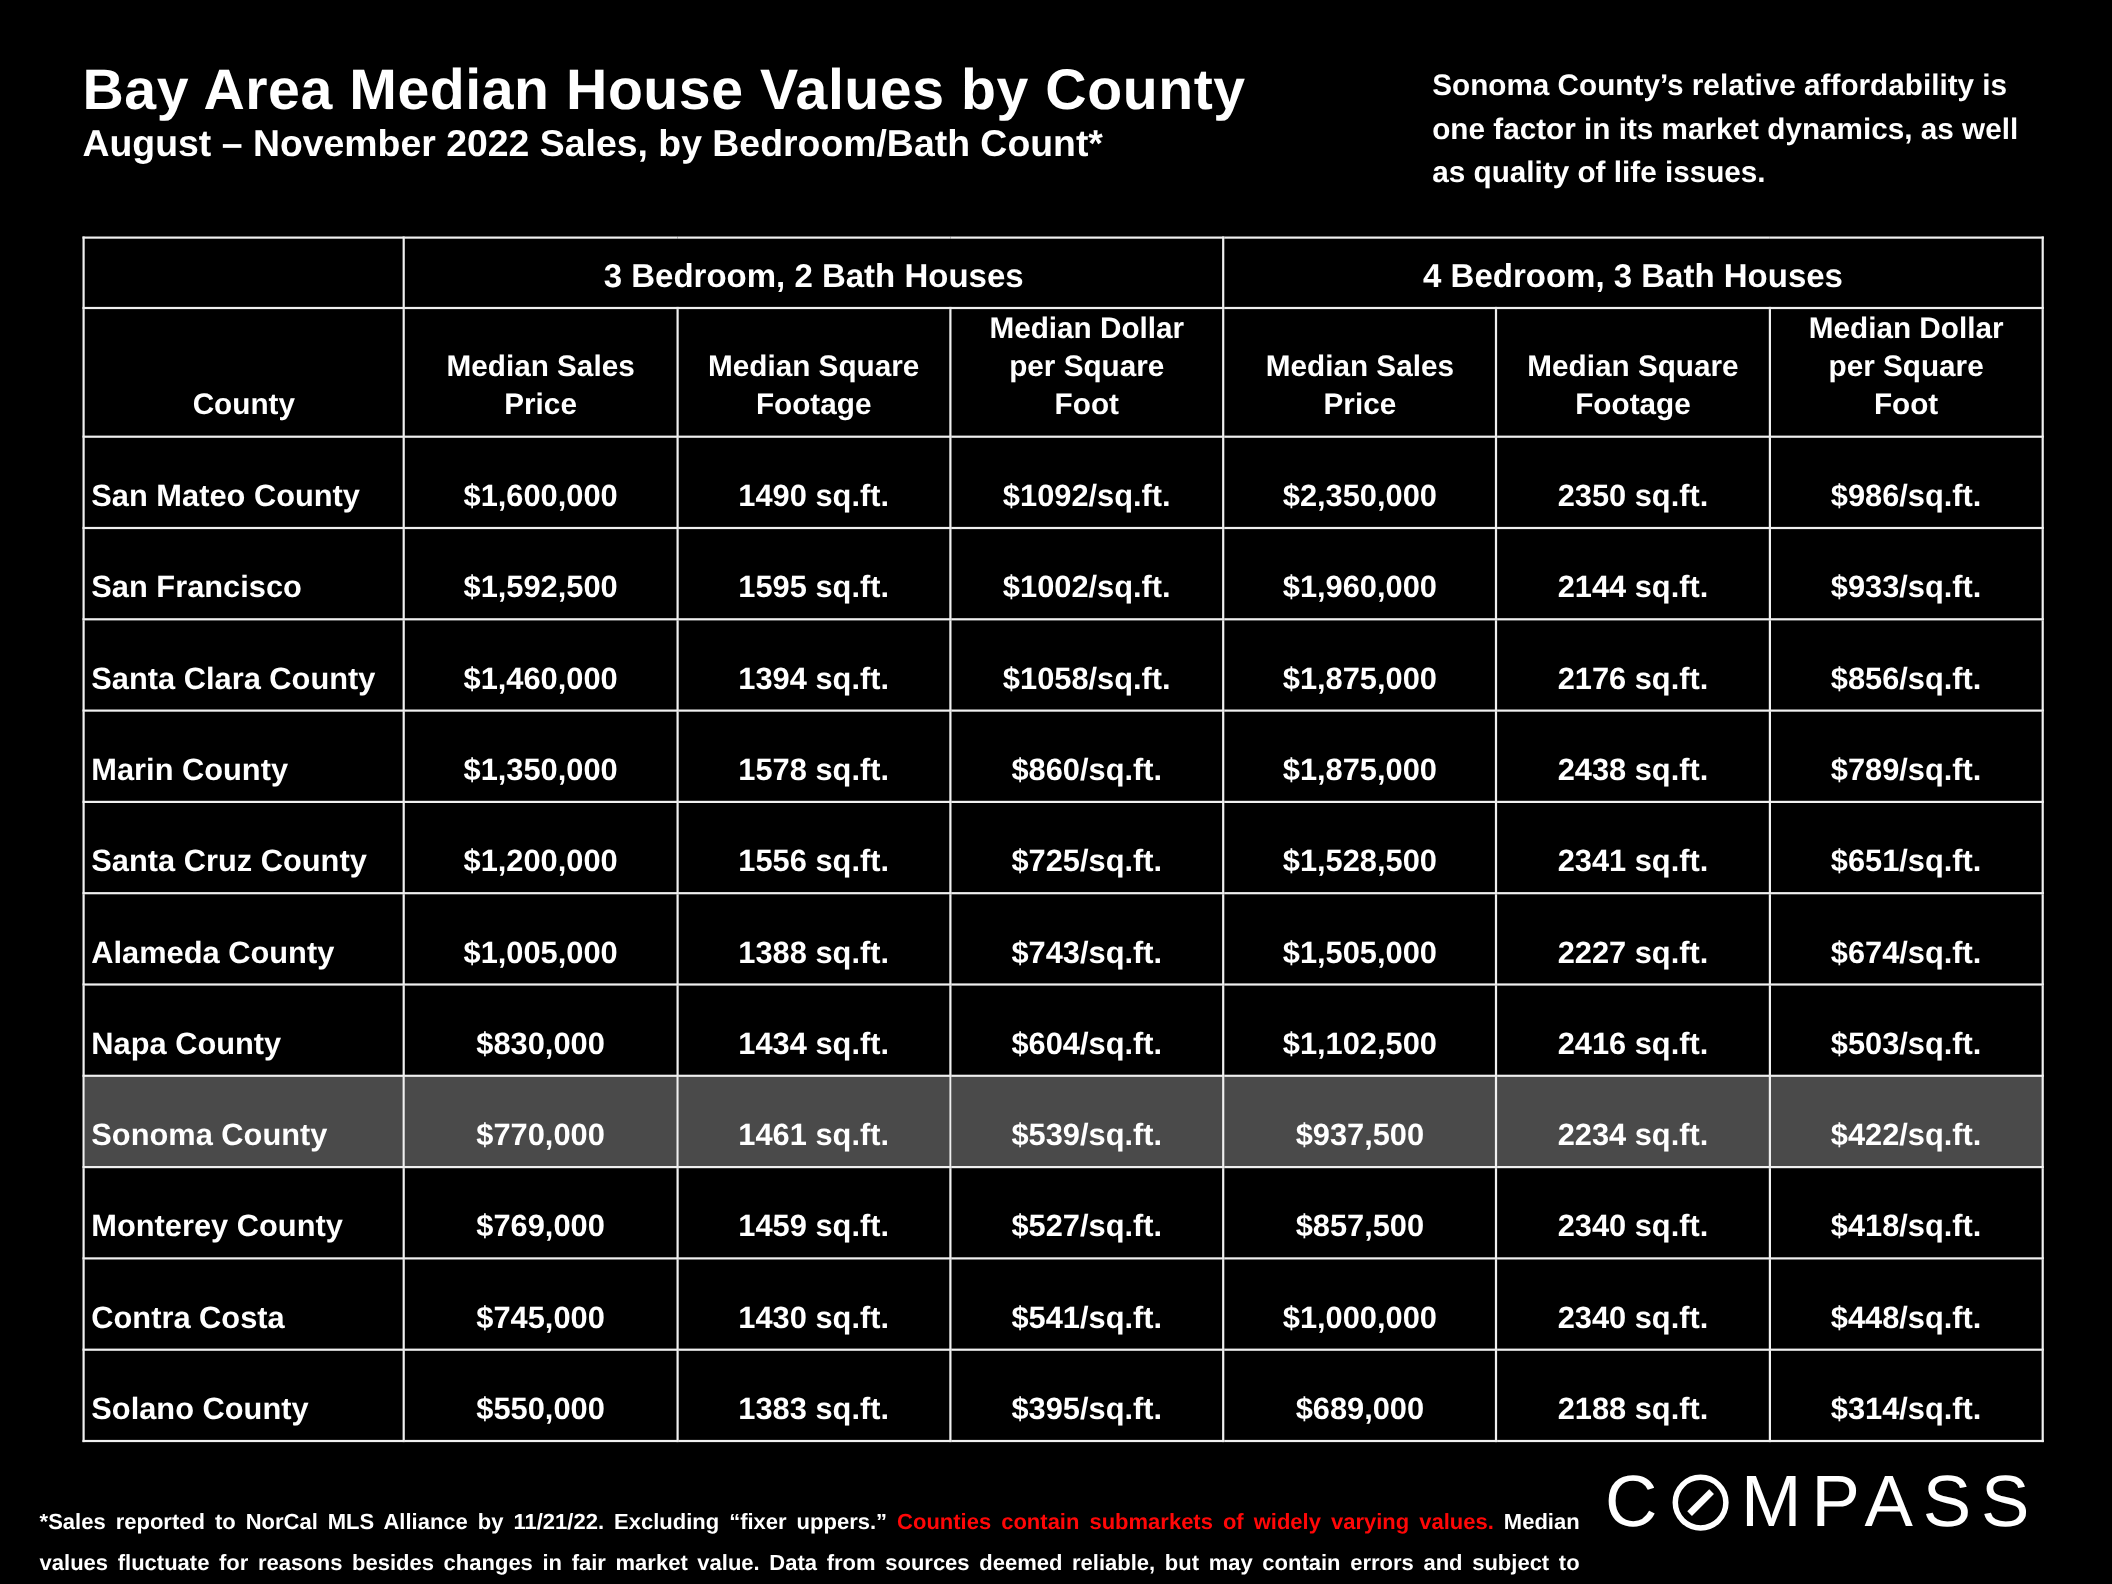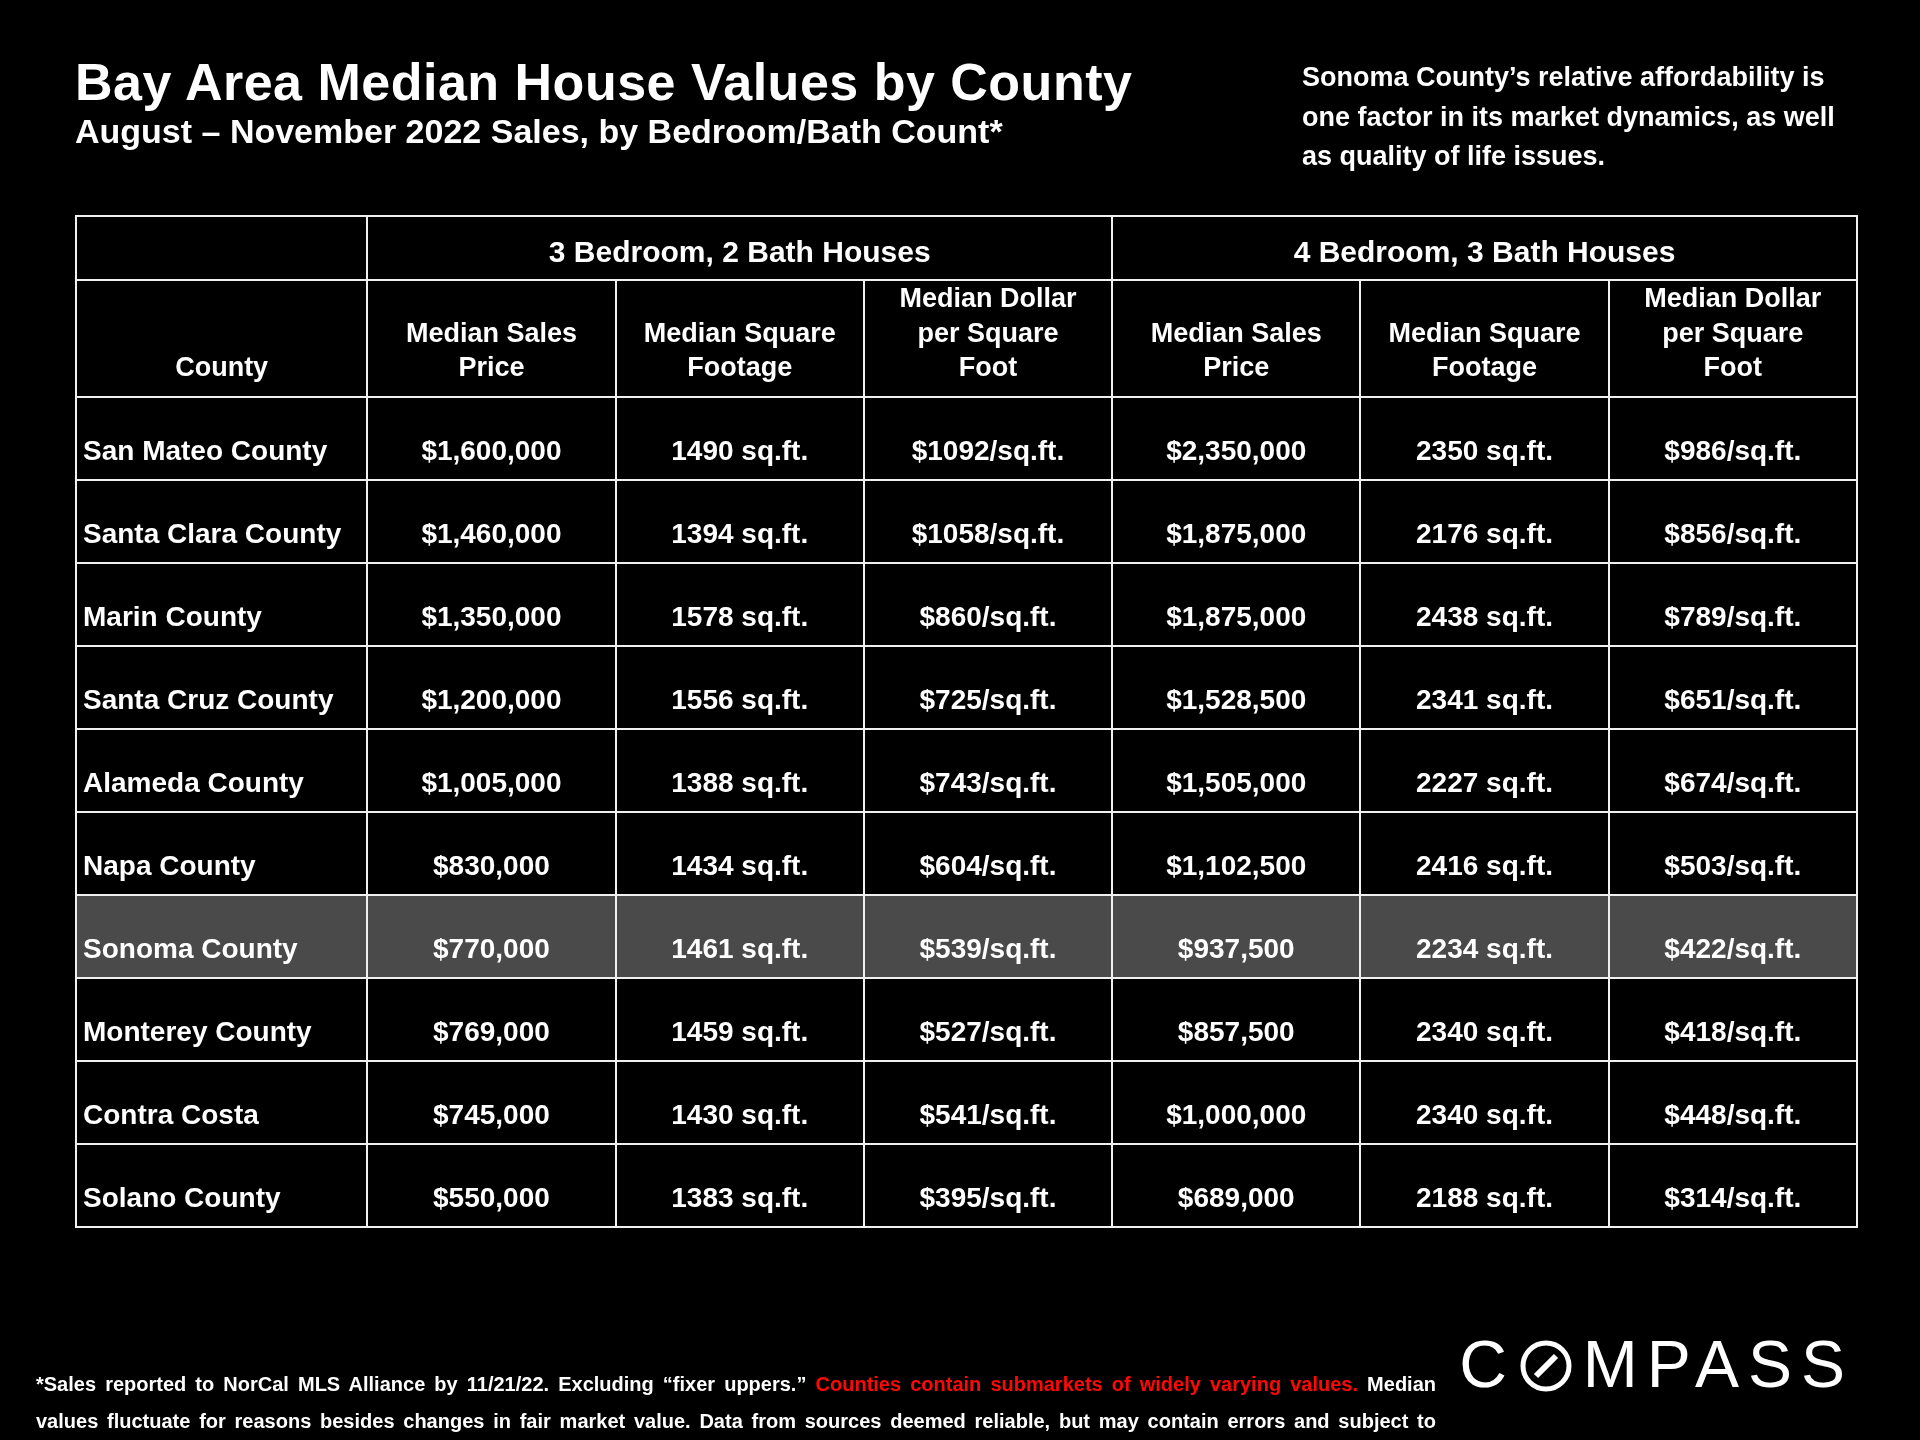--- a/index.html
+++ b/index.html
@@ -94,20 +94,29 @@
         <tr>
       <td class="county">San Mateo County</td>
       <td>$1,600,000</td>
       <td>1490 sq.ft.</td>
       <td>$1092/sq.ft.</td>
       <td>$2,350,000</td>
       <td>2350 sq.ft.</td>
       <td>$986/sq.ft.</td>
     </tr>
         <tr>
+      <td class="county">San Francisco</td>
+      <td>$1,592,500</td>
+      <td>1595 sq.ft.</td>
+      <td>$1002/sq.ft.</td>
+      <td>$1,960,000</td>
+      <td>2144 sq.ft.</td>
+      <td>$933/sq.ft.</td>
+    </tr>
+        <tr>
       <td class="county">Santa Clara County</td>
       <td>$1,460,000</td>
       <td>1394 sq.ft.</td>
       <td>$1058/sq.ft.</td>
       <td>$1,875,000</td>
       <td>2176 sq.ft.</td>
       <td>$856/sq.ft.</td>
     </tr>
         <tr>
       <td class="county">Marin County</td>

